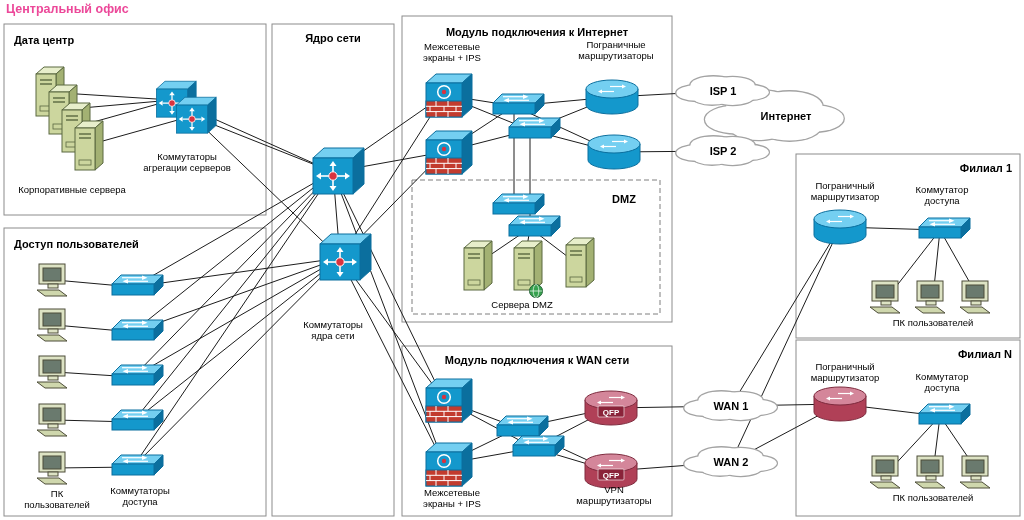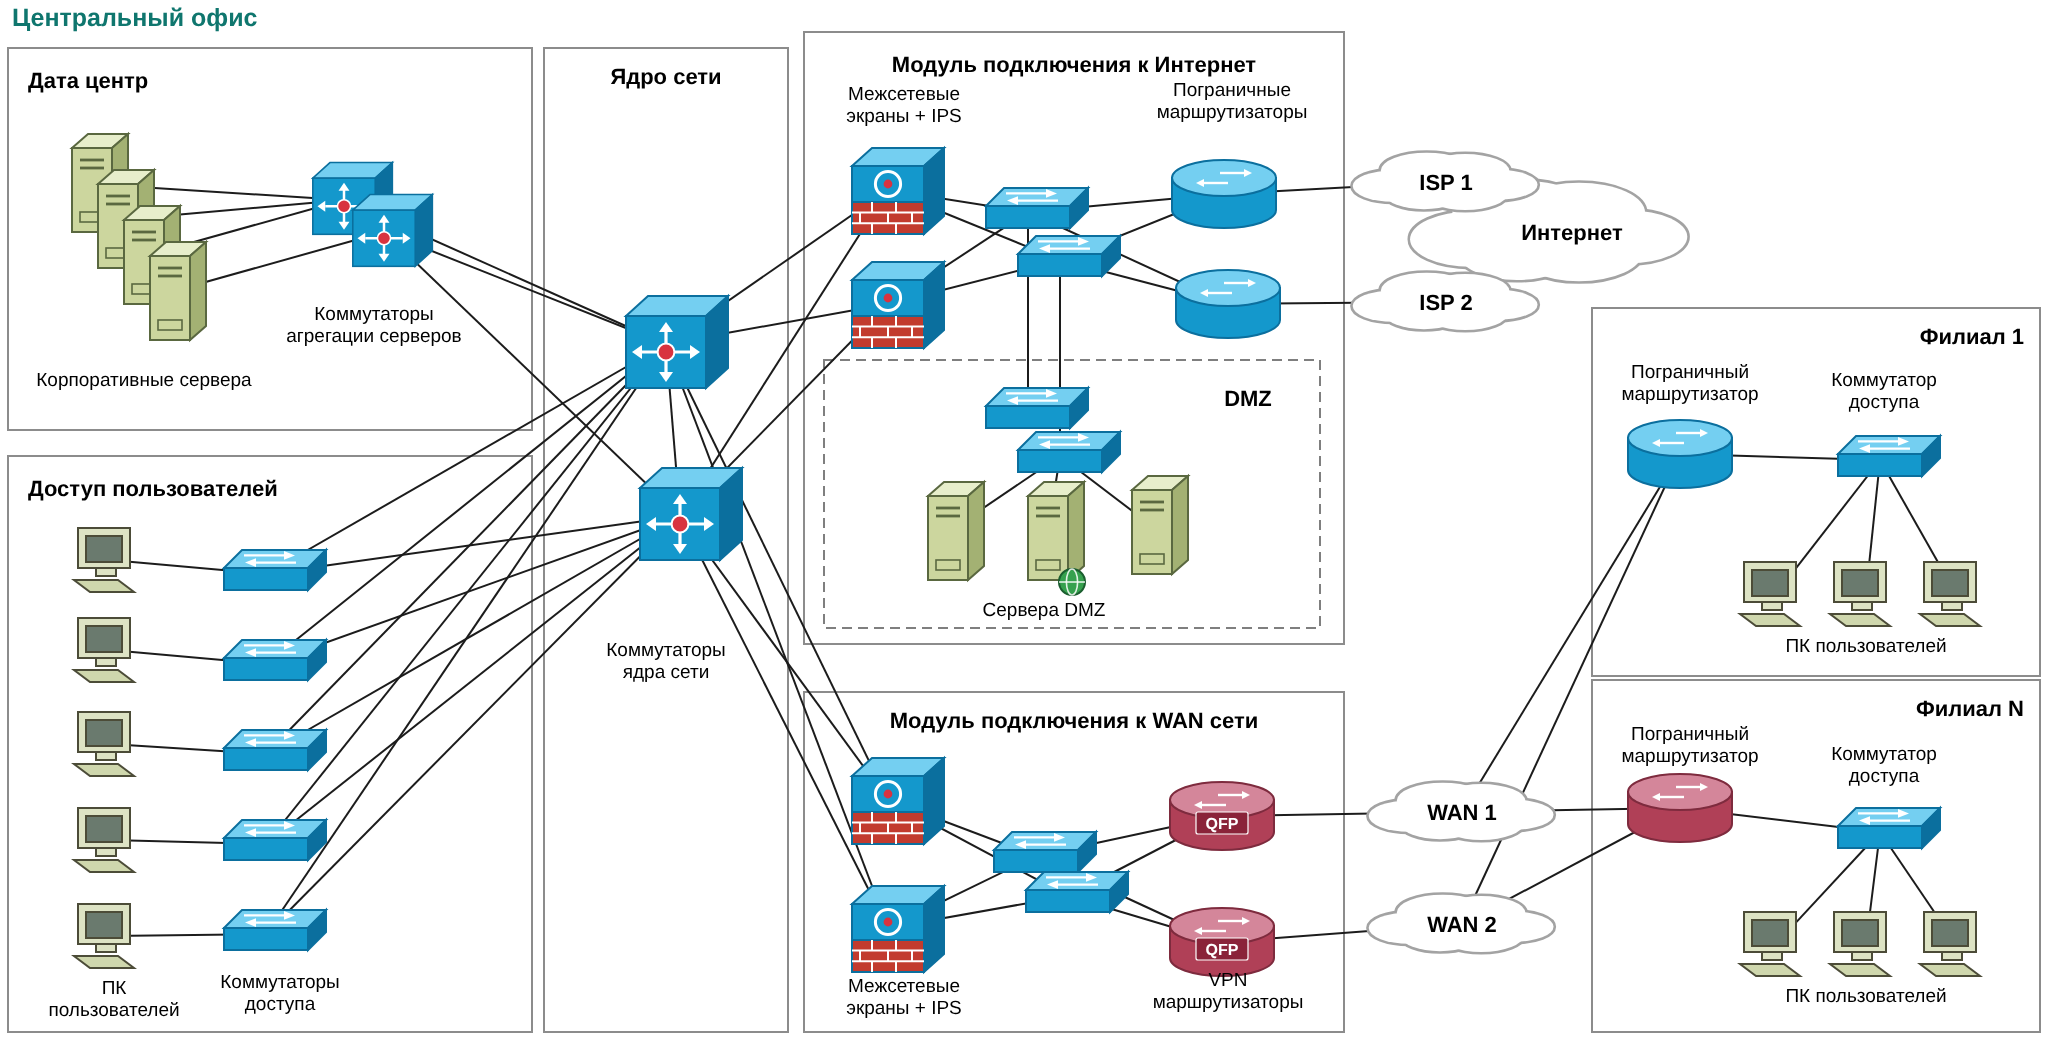--- a/index.html
+++ b/index.html
@@ -1,19 +1,19 @@
 <!DOCTYPE html>
 <html><head>
 <meta charset="utf-8">
 <style>
   html,body{margin:0;padding:0;background:#fff;}
   .stage{position:relative;width:1024px;height:520px;background:#fff;overflow:hidden;
          font-family:"Liberation Sans", sans-serif;}
   .stage svg{position:absolute;left:0;top:0;}
-  .main-title{position:absolute;left:6px;top:2px;font-size:12.5px;font-weight:bold;color:#0f766e;}
+  .main-title{position:absolute;left:6px;top:2px;font-size:12.5px;font-weight:bold;color:#ec4899;}
   svg text{font-family:"Liberation Sans", sans-serif;}
 </style>
 </head>
 <body>
 
 <div class="stage">
   <svg id="diagram" width="1024" height="520" viewBox="0 0 1024 520">
       <g>
         <g>
           <rect x="4" y="24" width="262" height="191" fill="#ffffff" stroke="#8c8c8c" stroke-width="1"></rect>

